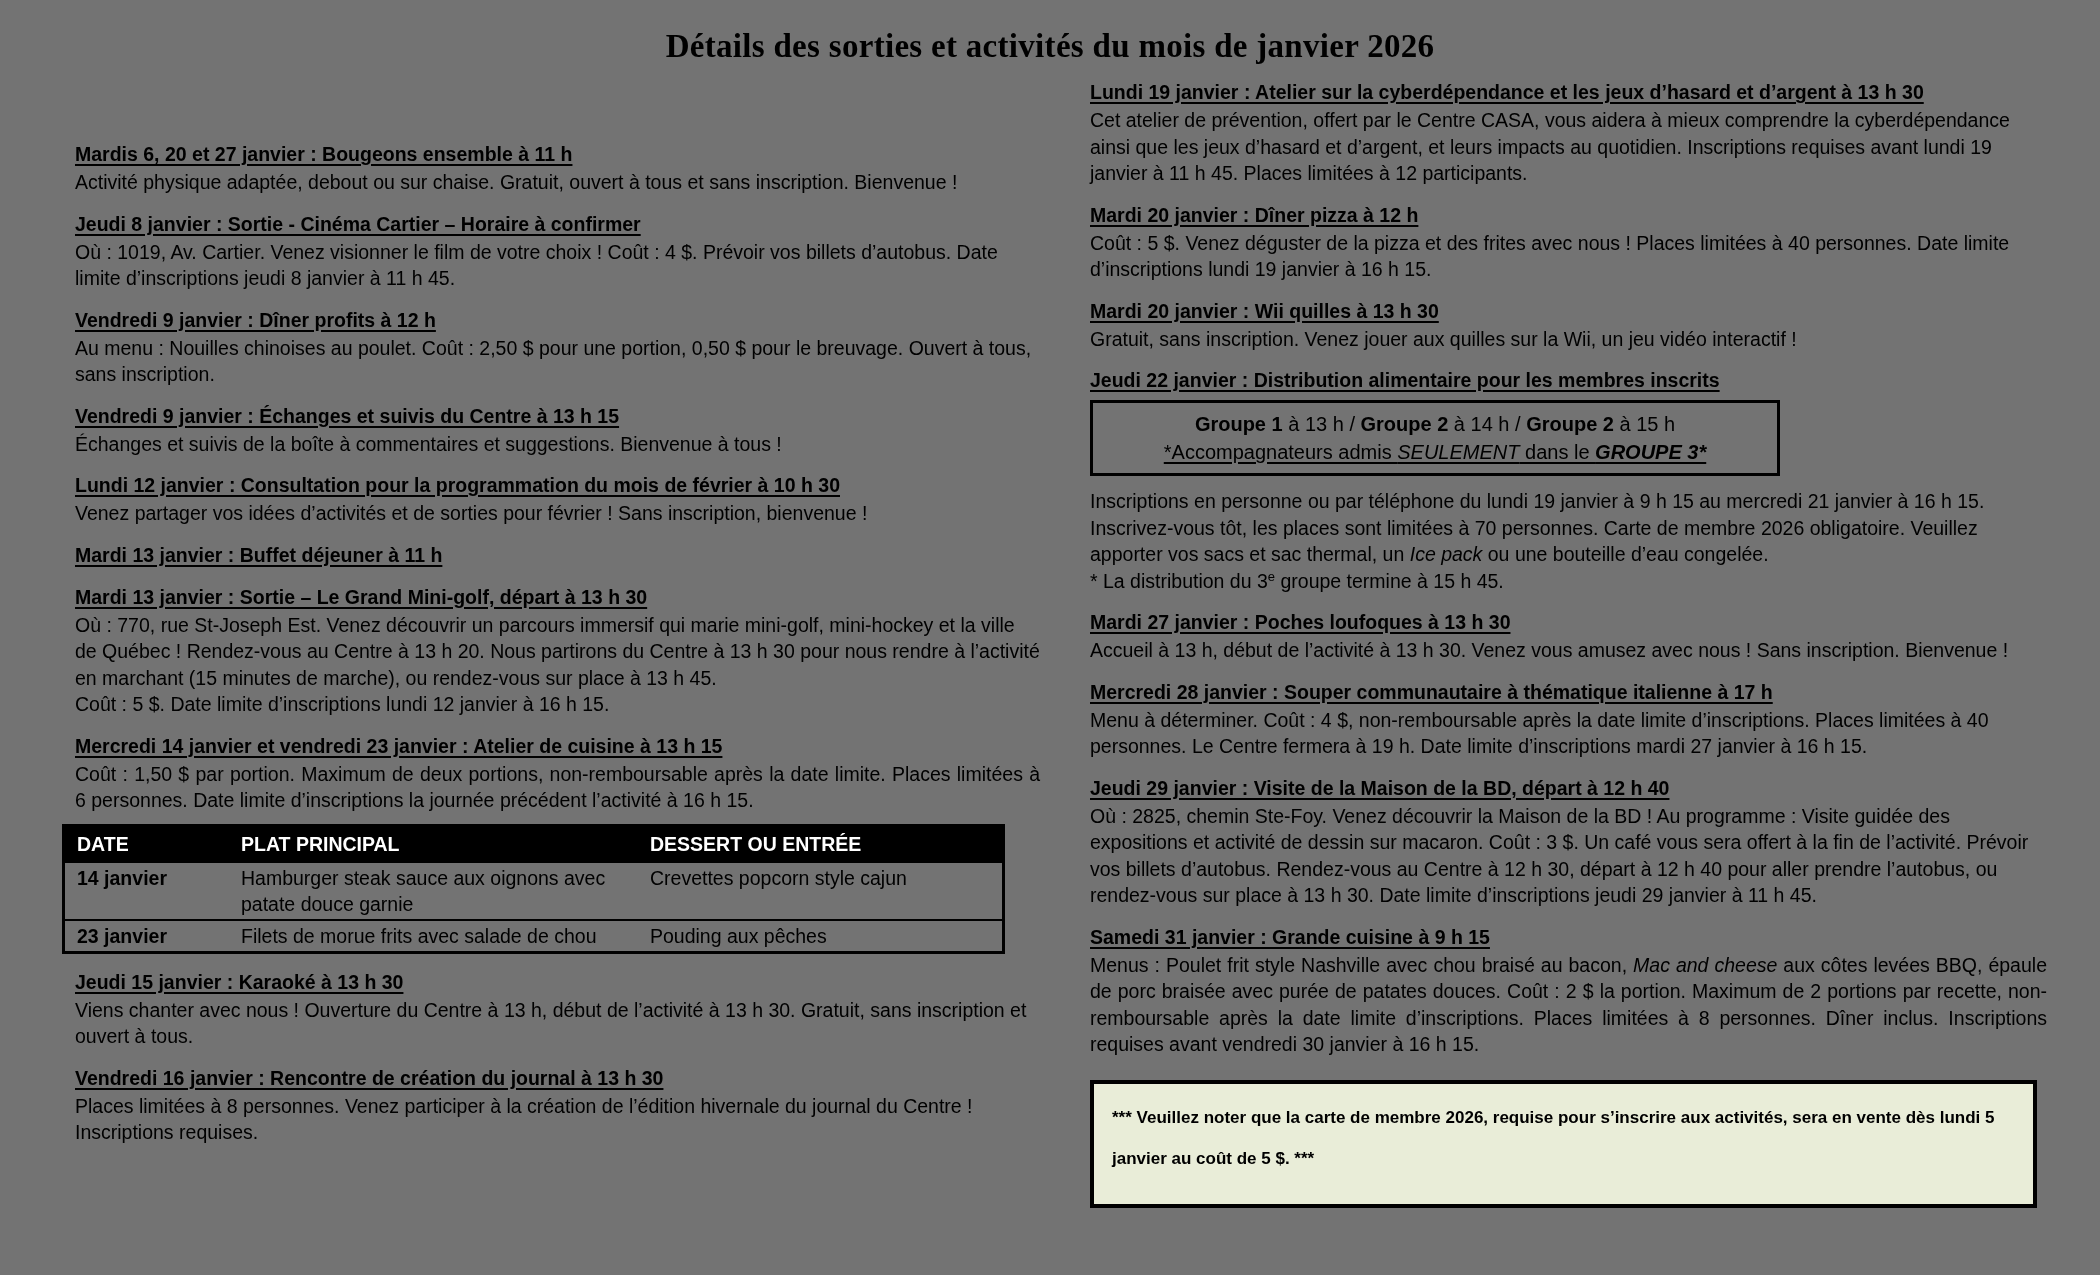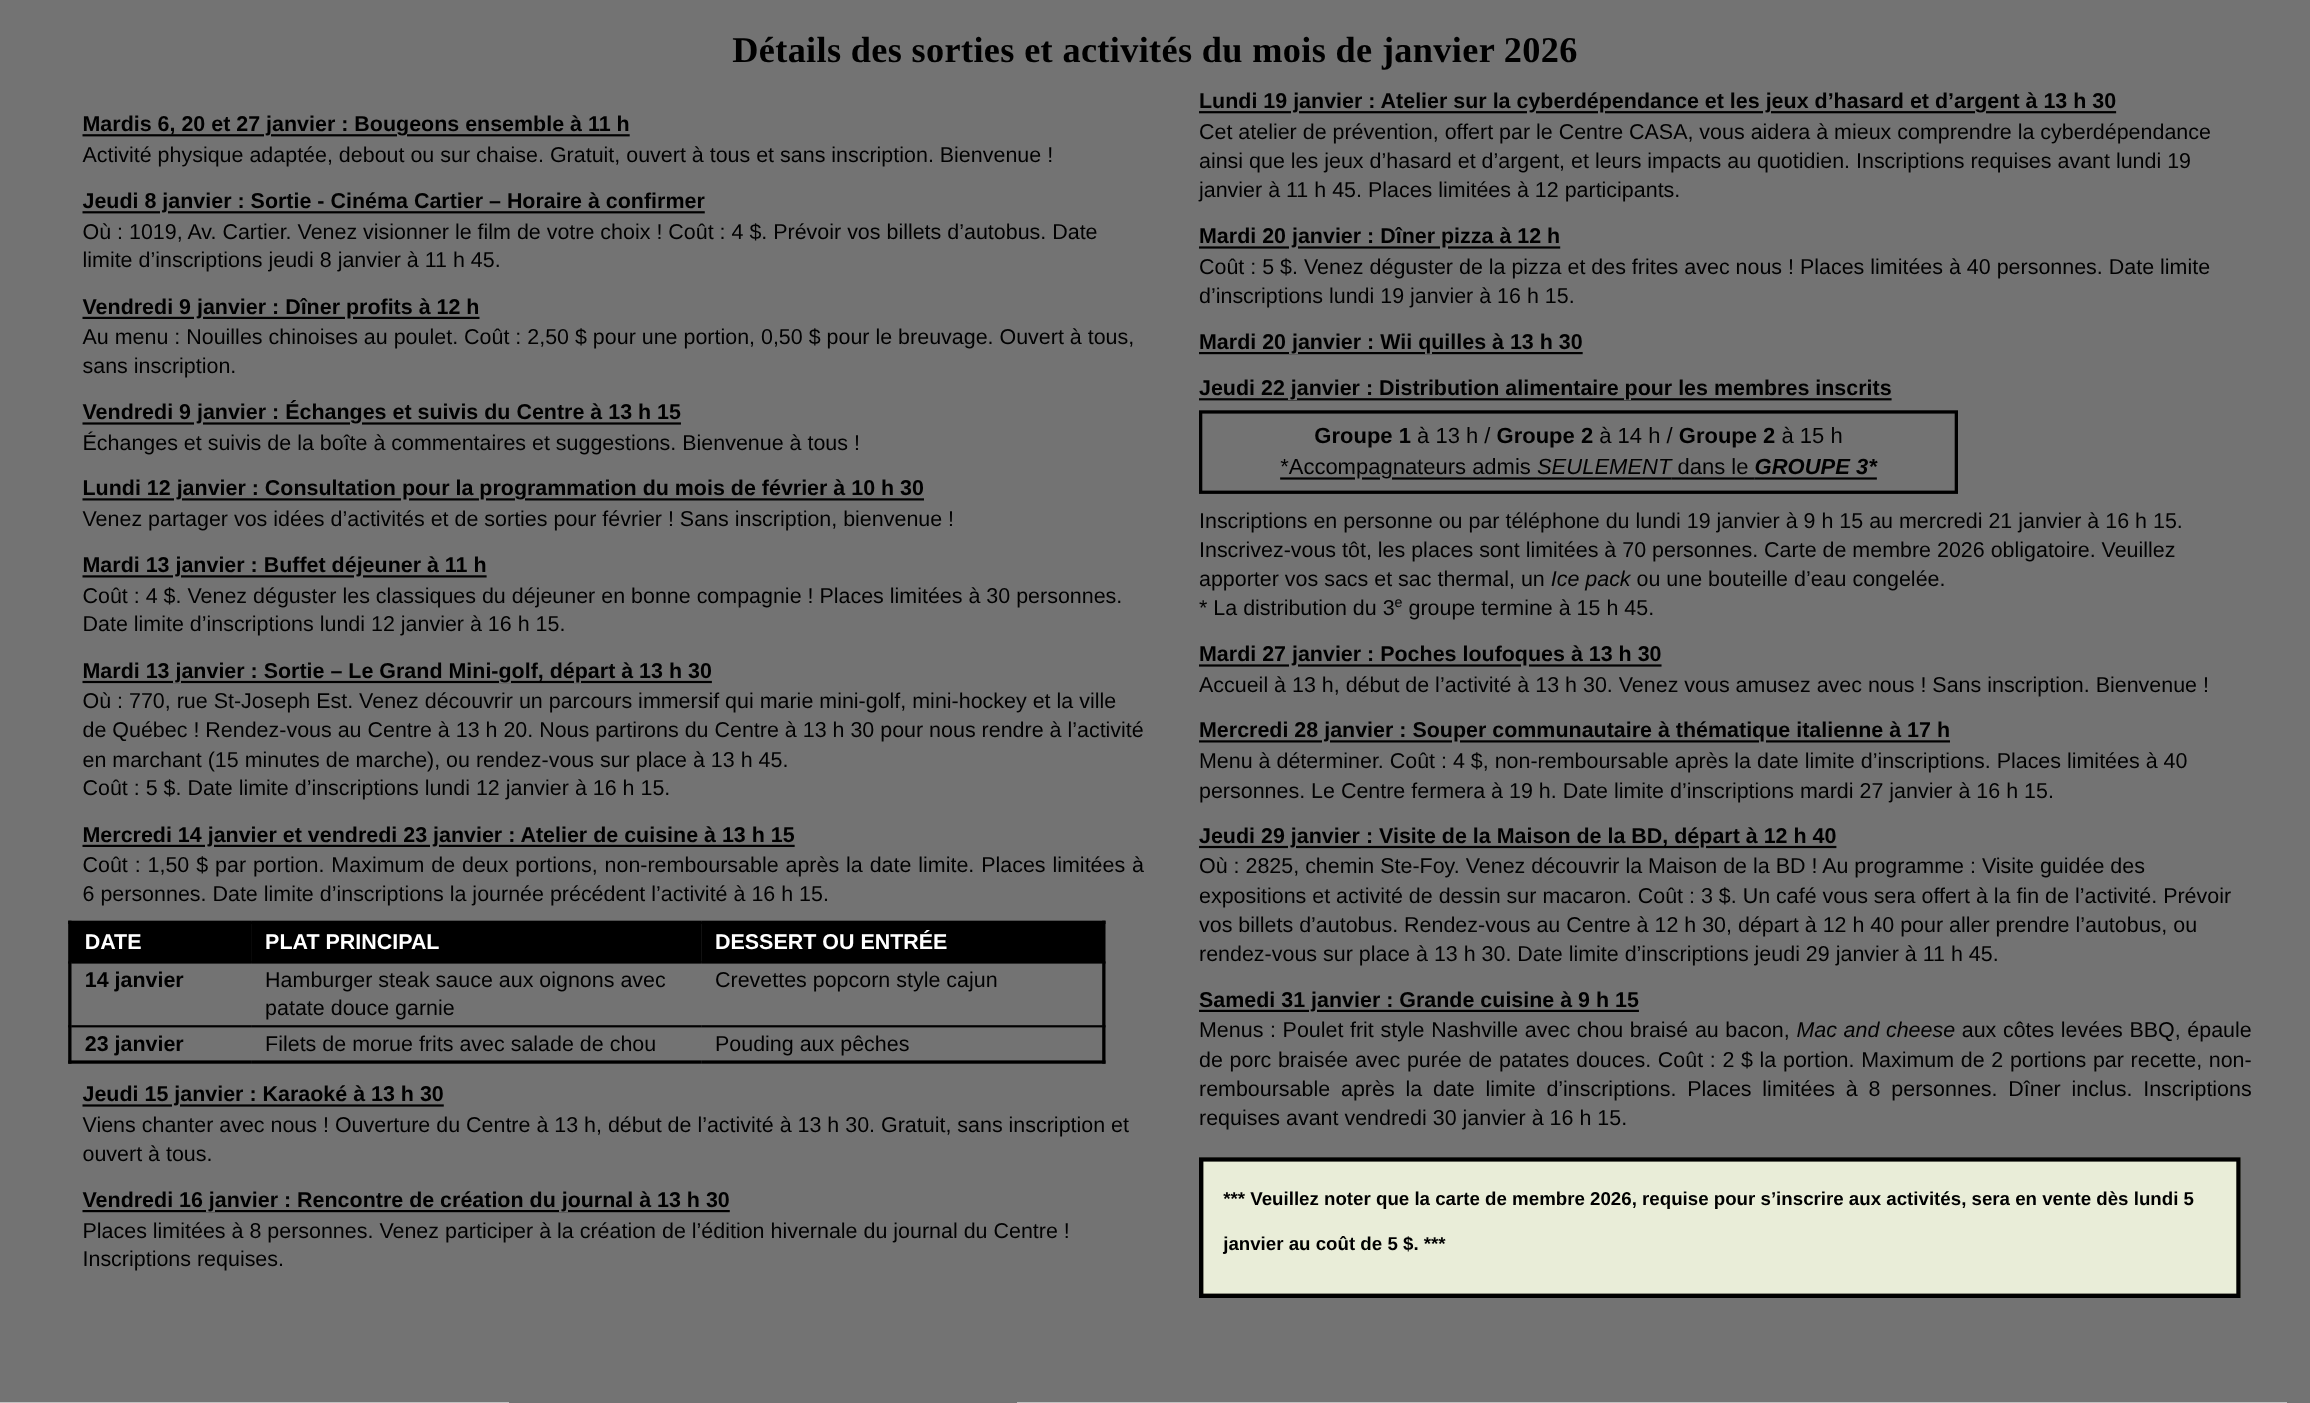--- a/index.html
+++ b/index.html
@@ -94,21 +94,20 @@
         <section class="section">
           <h2>Vendredi 9 janvier : Échanges et suivis du Centre à 13 h 15</h2>
           <p><span>Échanges et suivis de la boîte à commentaires et suggestions. Bienvenue à tous !</span></p>
         </section>
         <section class="section">
           <h2>Lundi 12 janvier : Consultation pour la programmation du mois de février à 10 h 30</h2>
           <p><span>Venez partager vos idées d’activités et de sorties pour février ! Sans inscription, bienvenue !</span></p>
         </section>
         <section class="section">
           <h2>Mardi 13 janvier : Buffet déjeuner à 11 h</h2>
-          <p><span>Coût : 4 $. Venez déguster les classiques du déjeuner en bonne compagnie ! Places limitées à 30 personnes. Date limite d’inscriptions lundi 12 janvier à 16 h 15.</span></p>
         </section>
         <section class="section">
           <h2>Mardi 13 janvier : Sortie – Le Grand Mini-golf, départ à 13 h 30</h2>
           <p><span>Où : 770, rue St-Joseph Est. Venez découvrir un parcours immersif qui marie mini-golf, mini-hockey et la ville de Québec ! Rendez-vous au Centre à 13 h 20. Nous partirons du Centre à 13 h 30 pour nous rendre à l’activité en marchant (15 minutes de marche), ou rendez-vous sur place à 13 h 45.</span></p>
           <p><span>Coût : 5 $. Date limite d’inscriptions lundi 12 janvier à 16 h 15.</span></p>
         </section>
         <section class="section">
           <h2>Mercredi 14 janvier et vendredi 23 janvier : Atelier de cuisine à 13 h 15</h2>
           <p class="justify"><span>Coût : 1,50 $ par portion. Maximum de deux portions, non-remboursable après la date limite. Places limitées à 6 personnes. Date limite d’inscriptions la journée précédent l’activité à 16 h 15.</span></p>
           <table class="menu-table">
@@ -146,20 +145,21 @@
         <section class="section">
           <h2>Lundi 19 janvier : Atelier sur la cyberdépendance et les jeux d’hasard et d’argent à 13 h 30</h2>
           <p><span>Cet atelier de prévention, offert par le Centre CASA, vous aidera à mieux comprendre la cyberdépendance ainsi que les jeux d’hasard et d’argent, et leurs impacts au quotidien. Inscriptions requises avant lundi 19 janvier à 11 h 45. Places limitées à 12 participants.</span></p>
         </section>
         <section class="section">
           <h2>Mardi 20 janvier : Dîner pizza à 12 h</h2>
           <p><span>Coût : 5 $. Venez déguster de la pizza et des frites avec nous ! Places limitées à 40 personnes. Date limite d’inscriptions lundi 19 janvier à 16 h 15.</span></p>
         </section>
         <section class="section">
           <h2>Mardi 20 janvier : Wii quilles à 13 h 30</h2>
+          <p><span>Gratuit, sans inscription. Venez jouer aux quilles sur la Wii, un jeu vidéo interactif !</span></p>
         </section>
         <section class="section">
           <h2>Jeudi 22 janvier : Distribution alimentaire pour les membres inscrits</h2>
           <div class="groupbox">
             <div class="gline"><span class="b">Groupe 1</span><span> à 13 h /  </span><span class="b">Groupe 2</span><span> à 14 h / </span><span class="b">Groupe 2</span><span> à 15 h</span></div>
             <div class="gline"><span class="u">*Accompagnateurs admis </span><span class="i u">SEULEMENT</span><span class="u"> dans le </span><span class="b i u">GROUPE 3*</span></div>
           </div>
           <p><span>Inscriptions en personne ou par téléphone du lundi 19 janvier à 9 h 15 au mercredi 21 janvier à 16 h 15. Inscrivez-vous tôt, les places sont limitées à 70 personnes. Carte de membre 2026 obligatoire. Veuillez apporter vos sacs et sac thermal, un </span><span class="i">Ice pack</span><span> ou une bouteille d’eau congelée.</span></p>
           <p><span>* La distribution du 3</span><sup>e</sup><span> groupe termine à 15 h 45.</span></p>
         </section>

